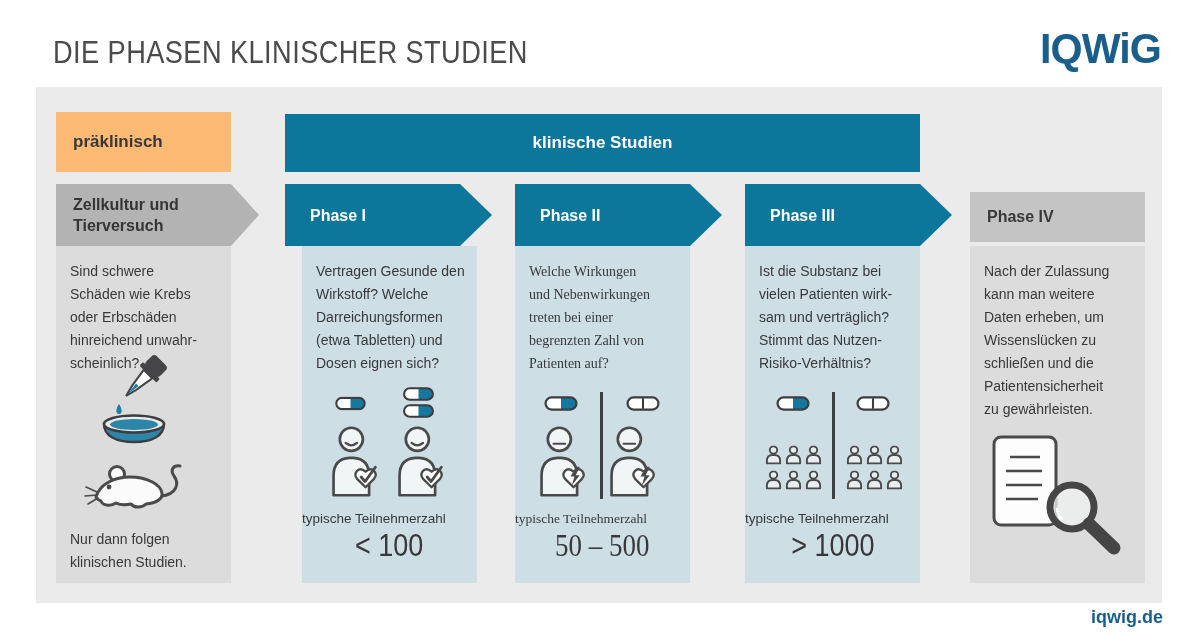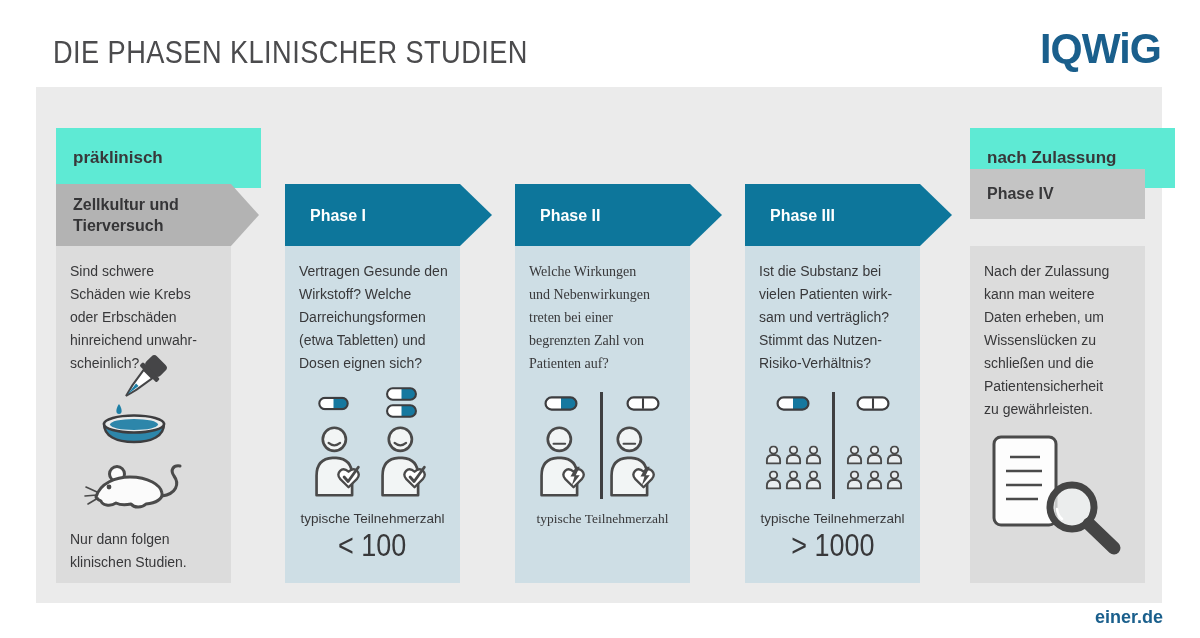--- a/index.html
+++ b/index.html
@@ -12,23 +12,23 @@
     transform: scaleX(0.85); transform-origin: left center; white-space: nowrap;
   }
   .brand {
     position: absolute; left: 1040px; top: 24px;
     font-size: 43px; font-weight: 700; color: #1a5f8c; letter-spacing: -1px;
     transform: scaleX(0.96); transform-origin: left center;
   }
   .canvas { position: absolute; left: 36px; top: 87px; width: 1126px; height: 516px; background: #ebebeb; }
 
   .col-head {
-    position: absolute; height: 60px; width: 205px; background: #5eead4;
+    position: absolute; height: 60px; width: 175px; background: #fdba74;
     display: flex; align-items: center; padding-left: 17px;
-    font-size: 17px; font-weight: 700; color: #38383a; margin-top: 16px;
+    font-size: 17px; font-weight: 700; color: #38383a;
   }
   .head-pre { left: 56px; top: 112px; }
   .head-post { left: 970px; top: 112px; }
 
   .banner {
     position: absolute; left: 285px; top: 114px; width: 635px; height: 58px;
     background: #0d769b; color: #ffffff; font-size: 17px; font-weight: 700;
     display: flex; align-items: center; justify-content: center;
   }
 
@@ -40,41 +40,41 @@
   .arrow-gray {
     left: 56px; width: 203px; background: #b3b3b3; color: #353537;
     clip-path: polygon(0 0, calc(100% - 28px) 0, 100% 50%, calc(100% - 28px) 100%, 0 100%);
   }
   .arrow-teal {
     width: 207px; background: #0d769b; color: #ffffff; padding-left: 25px;
     clip-path: polygon(0 0, calc(100% - 32px) 0, 100% 50%, calc(100% - 32px) 100%, 0 100%);
   }
   .a-p1 { left: 285px; } .a-p2 { left: 515px; } .a-p3 { left: 745px; }
   .head-p4 {
-    position: absolute; left: 970px; top: 169px; width: 175px; height: 50px;
+    position: absolute; left: 970px; top: 192px; width: 175px; height: 50px;
     background: #c4c4c4; color: #38383a; font-size: 16px; font-weight: 700;
     display: flex; align-items: center; padding-left: 17px;
   }
 
   .panel { position: absolute; top: 246px; width: 175px; height: 337px; }
   .panel-gray { background: #dcdcdc; }
   .panel-blue { background: #cedee5; }
-  .pn-pre { left: 56px; padding-left: 48px; } .pn-p1 { left: 285px; } .pn-p2 { left: 515px; font-family: Liberation Serif, serif; }
+  .pn-pre { left: 56px; padding-left: 48px; } .pn-p1 { left: 302px; } .pn-p2 { left: 515px; font-family: Liberation Serif, serif; }
   .pn-p3 { left: 745px; } .pn-p4 { left: 970px; }
 
   .q-text {
     position: absolute; left: 14px; top: 14px; right: 8px;
     font-size: 14px; line-height: 23px; color: #38383a; white-space: pre-line;
   }
   .note-text {
     position: absolute; left: 14px; top: 282px; right: 8px;
     font-size: 14px; line-height: 23px; color: #38383a; white-space: pre-line;
   }
 
-  .part-label { position: absolute; left: 0; right: 0; top: 265px; text-align: center;
+  .part-label { position: absolute; left: 0; right: 0; top: 265px; 
     font-size: 13.5px; color: #38383a; }
   .part-value { position: absolute; left: 0; right: 0; top: 282px; text-align: center;
     font-size: 31px; color: #38383a; }
   .part-value span { display: inline-block; transform: scaleX(0.87); }
 
   .abs { position: absolute; }
   .divider { position: absolute; width: 3px; background: #3f3f41; top: 146px; height: 107px; }
 
   .crowd { position: absolute; display: grid; grid-template-columns: repeat(3, 17px);
     grid-auto-rows: 20px; column-gap: 3px; row-gap: 5px; }
@@ -122,21 +122,21 @@
 </svg>
 
 <div class="stage">
 
   <div class="page-title">DIE PHASEN KLINISCHER STUDIEN</div>
   <div class="brand">IQWiG</div>
 
   <div class="canvas"></div>
 
   <div class="col-head head-pre">präklinisch</div>
-  <div class="col-head head-post">nach Zulassung</div>
+  <div class="banner">klinische Studien</div>
 
   <div class="arrow arrow-gray">Zellkultur und
 Tierversuch</div>
   <div class="arrow arrow-teal a-p1">Phase I</div>
   <div class="arrow arrow-teal a-p3">Phase III</div>
   <div class="arrow arrow-teal a-p2">Phase II</div>
   <div class="head-p4">Phase IV</div>
 
   <div class="panel panel-gray pn-pre">
     <div class="q-text">Sind schwere
@@ -205,20 +205,21 @@
     <svg class="abs" style="left:111px; top:150px;" width="34" height="15" viewBox="0 0 36 16">
         <use href="#sym-pill-white"></use>
       </svg>
     <svg class="abs" style="left:23px; top:177px;" width="48" height="77" viewBox="0 0 54 80">
         <use href="#sym-person-bolt"></use>
       </svg>
     <svg class="abs" style="left:93px; top:177px;" width="48" height="77" viewBox="0 0 54 80">
         <use href="#sym-person-bolt"></use>
       </svg>
     <div class="part-label">typische Teilnehmerzahl</div>
+    <div class="part-value"><span>50 – 500</span></div>
   </div>
 
   <div class="panel panel-blue pn-p3">
     <div class="q-text">Ist die Substanz bei
 vielen Patienten wirk-
 sam und verträglich?
 Stimmt das Nutzen-
 Risiko-Verhältnis?</div>
     <svg class="abs" style="left:31px; top:150px;" width="34" height="15" viewBox="0 0 36 16">
         <use href="#sym-pill-half"></use>
@@ -281,14 +282,14 @@
 zu gewährleisten.</div>
     <svg class="abs" style="left:14px; top:183px;" width="140" height="140" viewBox="0 0 140 140">
       <rect x="10" y="8" width="62" height="88" rx="7" fill="#fdfdfd" stroke="#4a4a4a" stroke-width="3"></rect>
       <path d="M26 28 H56 M22 42 H58 M22 56 H58 M22 70 H54" fill="none" stroke="#4a4a4a" stroke-width="2.6"></path>
       <circle cx="88" cy="78" r="22" fill="#f0f3f3" fill-opacity="0.75" stroke="#454545" stroke-width="7"></circle>
       <path d="M73 80 a15 15 0 0 0 5 10" fill="none" stroke="#ffffff" stroke-width="2.5" stroke-linecap="round"></path>
       <line x1="105" y1="95" x2="130" y2="119" stroke="#454545" stroke-width="13" stroke-linecap="round"></line>
     </svg>
   </div>
 
-  <a class="footer-link" href="#">einer.de</a>
+  <a class="footer-link" href="#">iqwig.de</a>
 </div>
 
 </body></html>

